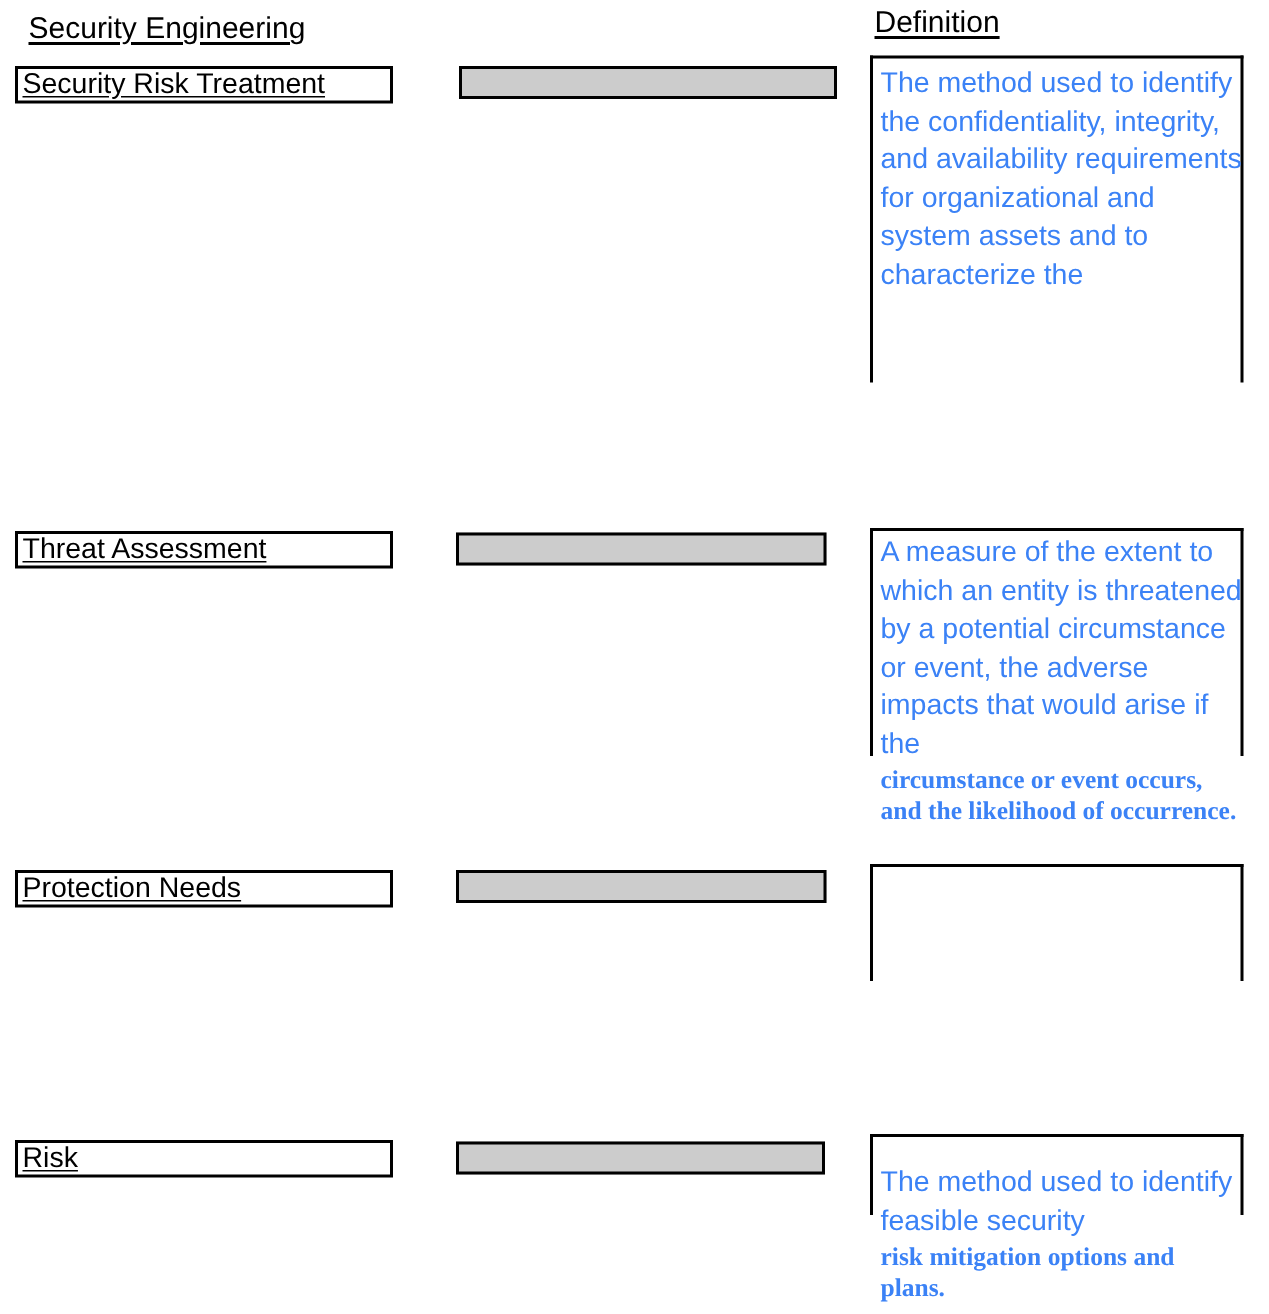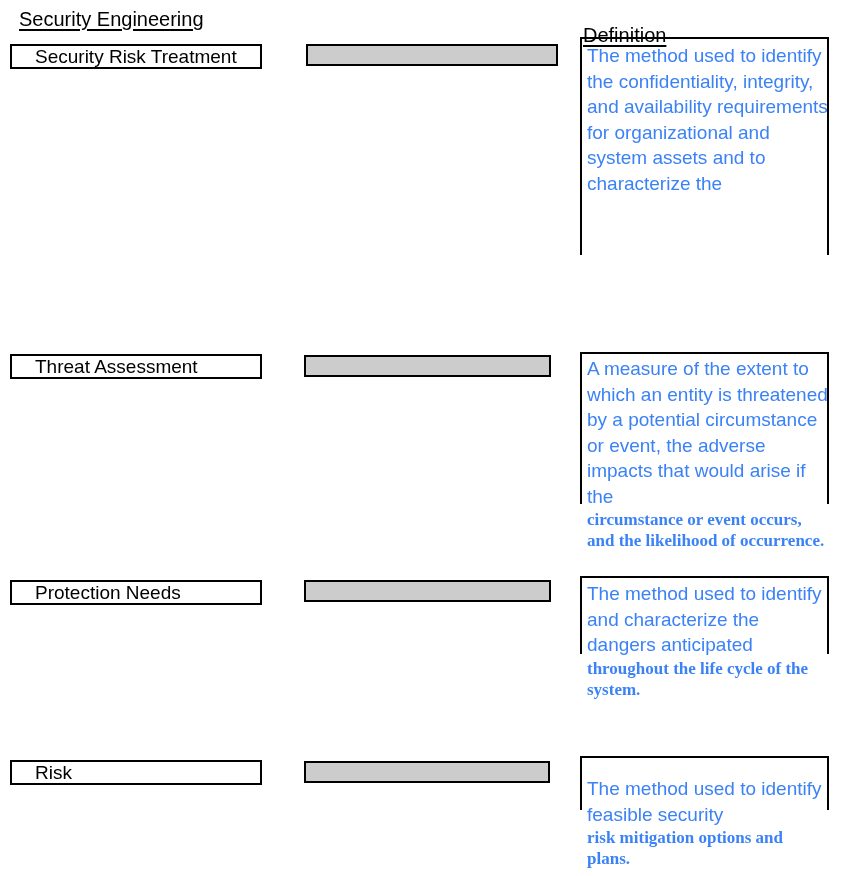--- a/index.html
+++ b/index.html
@@ -29,43 +29,43 @@
     position: absolute;
     font-family: "Liberation Sans", sans-serif;
     font-size: 20px;
     line-height: 22px;
     text-decoration: underline;
     text-underline-offset: 3px;
     white-space: nowrap;
     color: #000;
   }
   .col-header.left-head  { left: 19px; top: 8px; }
-  .col-header.right-head { left: 583px; top: 24px; }
+  .col-header.right-head { left: 583px; top: 4px; }
 
   
   .term-box {
     position: absolute;
     box-sizing: border-box;
     border: 2px solid #000000;
     background: #ffffff;
     left: 10px;
     width: 252px;
     height: 25px;
     display: flex;
     align-items: center;
   }
   .term-box .term-label {
     font-family: "Liberation Sans", sans-serif;
     font-size: 19px;
     line-height: 20px;
+    text-decoration: underline;
     text-underline-offset: 2px;
     padding-left: 3px;
     white-space: nowrap;
     color: #000;
-    margin-left: 20px;
   }
 
   
   .gray-bar {
     position: absolute;
     box-sizing: border-box;
     border: 2px solid #000000;
     background: #cccccc;
     height: 22px;
   }
@@ -140,24 +140,20 @@
   <div class="def-text" style="top:356px;">
     <span class="sans-part">A measure of the extent to which an entity is threatened by a potential circumstance or event, the adverse impacts that would arise if the</span>
     <span class="serif-part">circumstance or event occurs, and the likelihood of occurrence.</span>
   </div>
 
   <div class="term-box" style="top:580px;">
     <span class="term-label">Protection Needs</span>
   </div>
   <div class="gray-bar" style="left:304px; top:580px; width:247px;"></div>
   <div class="def-box" style="top:576px; height:78px;"></div>
-  <div class="def-text" style="top:581px;">
-    <span class="sans-part">The method used to identify and characterize the dangers anticipated</span>
-    <span class="serif-part">throughout the life cycle of the system.</span>
-  </div>
 
   <div class="term-box" style="top:760px;">
     <span class="term-label">Risk</span>
   </div>
   <div class="gray-bar" style="left:304px; top:761px; width:246px;"></div>
   <div class="def-box" style="top:756px; height:54px;"></div>
   <div class="def-text" style="top:760px;margin-top:16px;">
     <span class="sans-part">The method used to identify feasible security</span>
     <span class="serif-part">risk mitigation options and plans.</span>
   </div>

